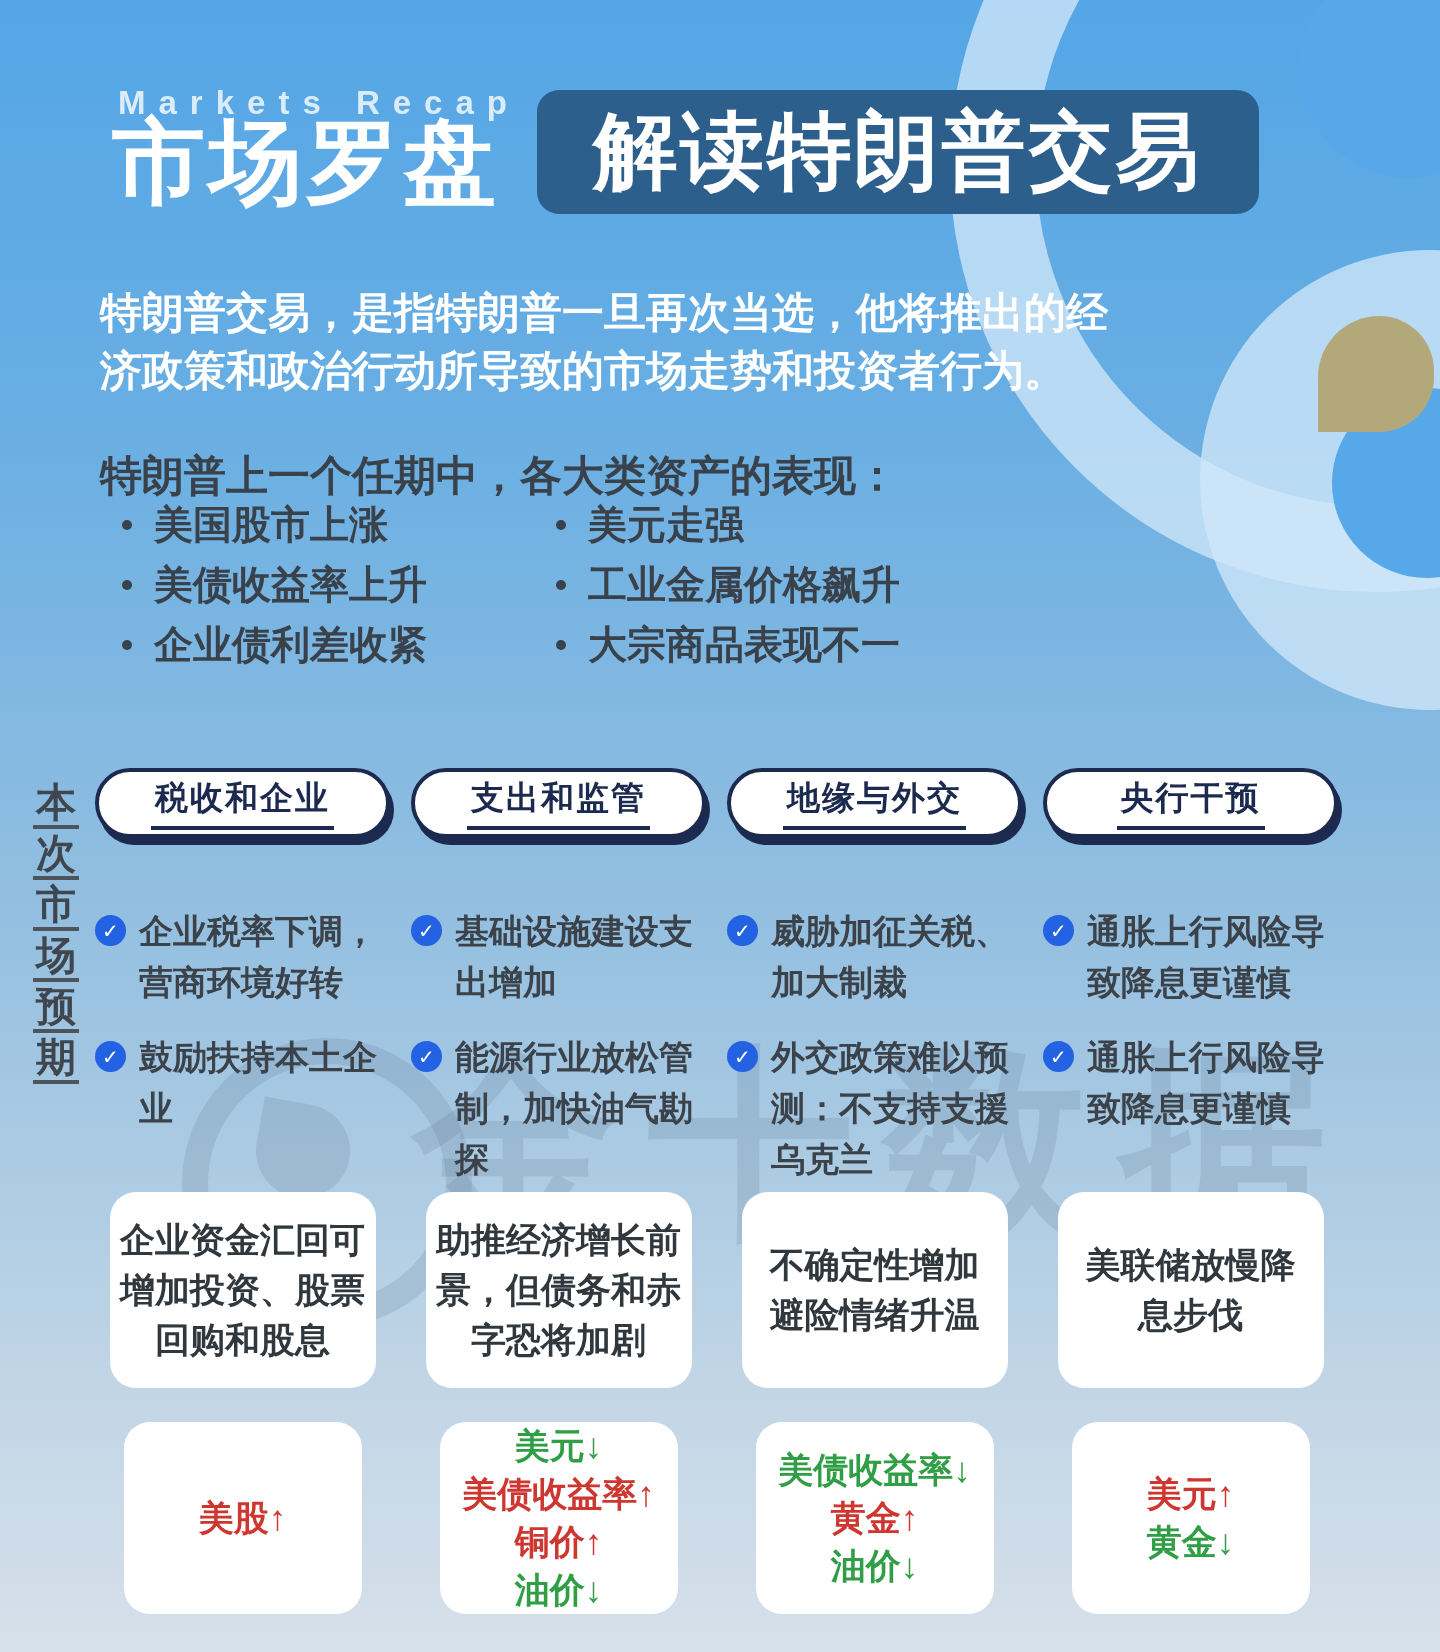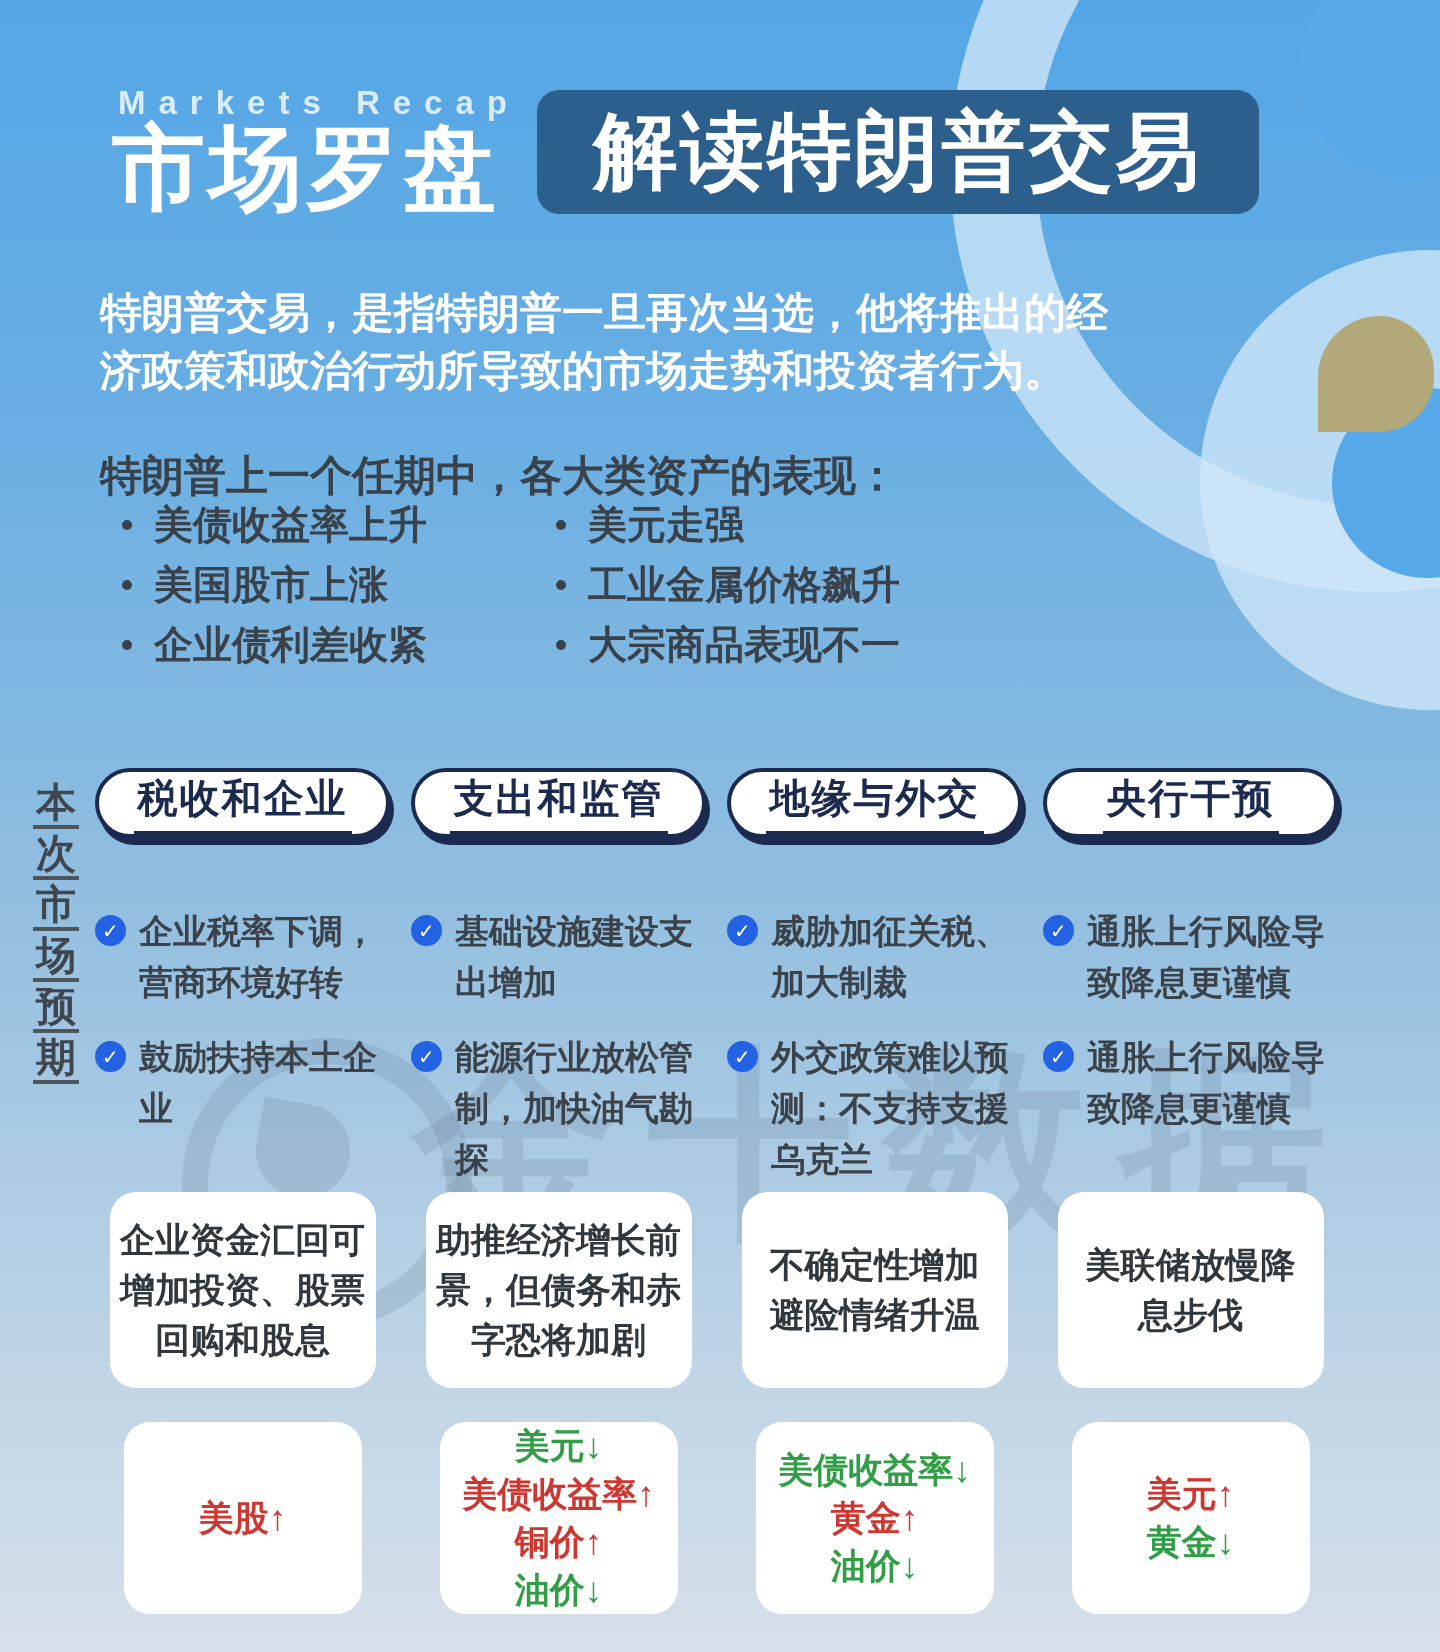--- a/index.html
+++ b/index.html
@@ -19,38 +19,38 @@
   .dot-mid{left:1332px;top:388px;width:190px;height:190px;border-radius:50%;background:#56a8e8;}
   .teardrop{left:1318px;top:316px;width:116px;height:116px;background:#b3a87a;border-radius:56% 50% 50% 0;}
   
   .wm{z-index:0;}
   .wm-logo{left:182px;top:1038px;width:238px;height:238px;border:26px solid var(--wm);border-radius:50%;}
   .wm-leaf{left:256px;top:1104px;width:94px;height:94px;background:var(--wm);border-radius:0 50% 50% 50%;transform:rotate(10deg);}
   .wm-text{left:412px;top:1042px;font-size:206px;font-weight:700;color:var(--wm);letter-spacing:30px;white-space:nowrap;line-height:1;}
   
   .z1{z-index:1;}
   .eyebrow{left:118px;top:84px;font-size:33px;letter-spacing:13px;color:rgba(255,255,255,.78);font-weight:600;}
-  .title{left:112px;top:120px;font-size:93px;color:#fff;font-weight:900;margin:0;letter-spacing:4px;line-height:1.05;}
+  .title{left:112px;top:114px;font-size:93px;color:#fff;font-weight:900;margin:0;letter-spacing:4px;line-height:1.05;}
   .badge{left:537px;top:90px;width:722px;height:124px;background:var(--accent);border-radius:22px;display:flex;align-items:center;justify-content:center;}
   .badge-text{font-size:84px;font-weight:900;color:#fff;letter-spacing:3px;}
   
   .para{left:100px;top:284px;font-size:42px;font-weight:800;color:#fff;line-height:1.38;white-space:pre-line;margin:0;}
   .subhead{left:100px;top:448px;font-size:42px;font-weight:800;color:#39414a;margin:0;}
   .bullets{top:505px;display:flex;flex-direction:column;gap:21px;}
   #bullets-left{left:122px;} #bullets-right{left:556px;}
   .bullet-item{display:flex;align-items:flex-start;gap:22px;font-size:39px;font-weight:800;color:#39414a;line-height:1;}
   .dot{width:10px;height:10px;border-radius:50%;background:#39414a;margin-top:15px;flex:none;}
   
   .side-label{left:33px;top:782px;display:flex;flex-direction:column;}
   .side-char{width:46px;text-align:center;font-size:40px;font-weight:800;color:#3f464d;border-bottom:4px solid #4d545b;padding-bottom:3px;margin-bottom:4px;line-height:1;}
   
   .grid{left:95px;width:1243px;display:grid;grid-template-columns:repeat(4,295px);column-gap:21px;}
   .row-top{top:768px;}
   .pill{height:62px;background:#fff;border:4px solid var(--navy);border-radius:40px;display:flex;align-items:center;justify-content:center;box-shadow:4px 7px 0 var(--navy);}
-  .pill-text{font-size:40px;font-weight:800;color:var(--navy);border-bottom:4px solid var(--navy);padding:0 4px 5px;letter-spacing:2px;}
+  .pill-text{font-size:33px;font-weight:800;color:var(--navy);border-bottom:4px solid var(--navy);padding:0 4px 5px;letter-spacing:2px;}
   .points{margin-top:68px;display:flex;flex-direction:column;gap:24px;}
   .point{display:flex;gap:13px;}
   .check{flex:none;width:31px;height:31px;border-radius:50%;background:var(--check);color:#fff;font-size:20px;font-weight:800;display:flex;align-items:center;justify-content:center;margin-top:9px;}
   .point-text{font-size:34px;font-weight:800;color:#3b424a;line-height:1.5;font-family:Liberation Serif, serif;}
   .row-summary{top:1192px;}
   .sum-box{width:266px;height:196px;margin:0 auto;background:#fff;border-radius:26px;display:flex;align-items:center;justify-content:center;}
   .sum-text{font-size:35px;font-weight:800;color:#30373d;line-height:1.42;text-align:center;white-space:pre-line;}
   .row-pred{top:1422px;}
   .pred-box{width:238px;height:192px;margin:0 auto;background:#fff;border-radius:26px;display:flex;flex-direction:column;align-items:center;justify-content:center;gap:2px;}
   .pred-line{font-size:35px;font-weight:800;line-height:1.32;white-space:nowrap;}
@@ -77,25 +77,25 @@
   <div class="abs z1 badge">
     <span class="badge-text">解读特朗普交易</span>
   </div>
 
   <p class="abs z1 para">特朗普交易，是指特朗普一旦再次当选，他将推出的经
 济政策和政治行动所导致的市场走势和投资者行为。</p>
   <h2 class="abs z1 subhead">特朗普上一个任期中，各大类资产的表现：</h2>
   <div class="abs z1 bullets" id="bullets-left">
       <div class="bullet-item">
         <span class="dot"></span>
+        <span class="bullet-text">美国股市上涨</span>
+      </div>
+      <div class="bullet-item">
+        <span class="dot"></span>
         <span class="bullet-text">美债收益率上升</span>
-      </div>
-      <div class="bullet-item">
-        <span class="dot"></span>
-        <span class="bullet-text">美国股市上涨</span>
       </div>
       <div class="bullet-item">
         <span class="dot"></span>
         <span class="bullet-text">企业债利差收紧</span>
       </div>
     </div>
   <div class="abs z1 bullets" id="bullets-right">
       <div class="bullet-item">
         <span class="dot"></span>
         <span class="bullet-text">美元走强</span>

